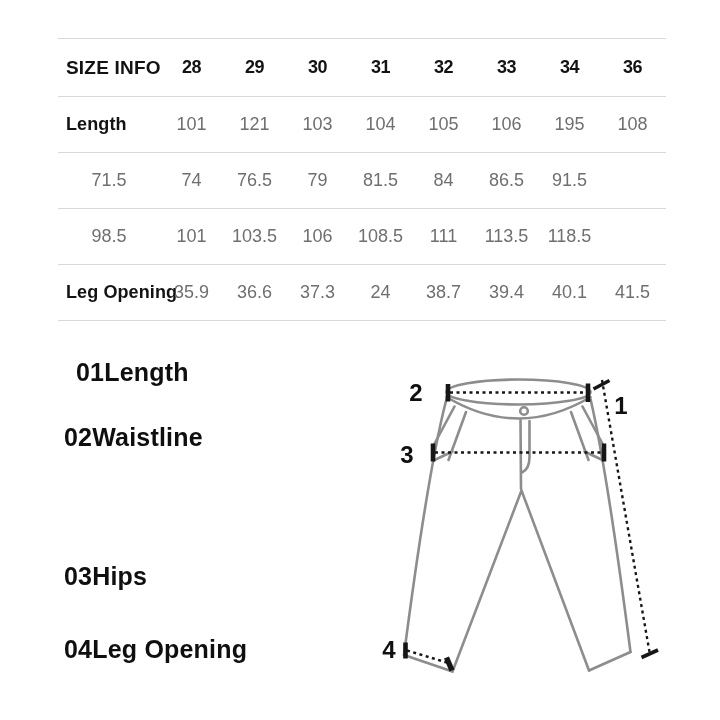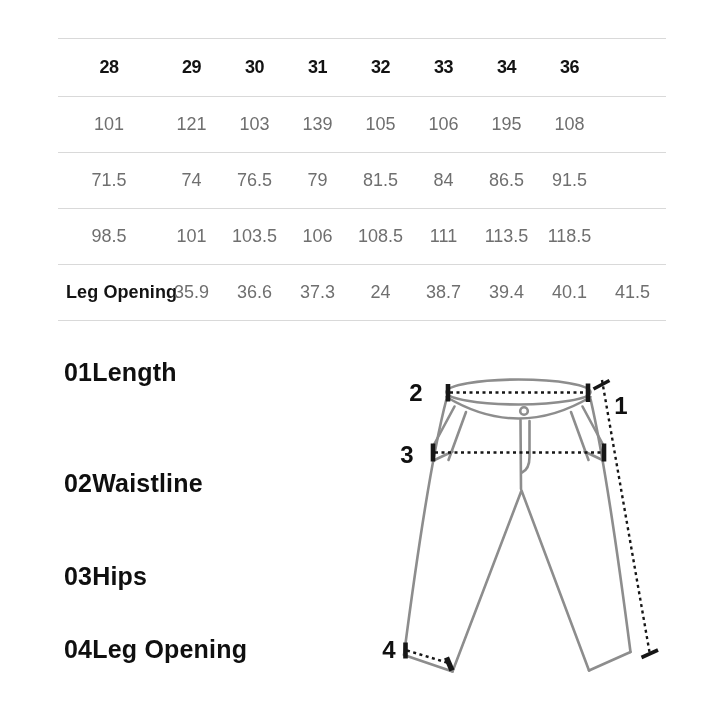--- a/index.html
+++ b/index.html
@@ -47,22 +47,22 @@
   
   .legend-item {
     position: absolute;
     left: 64px;
     font-size: 25px;
     font-weight: bold;
     color: #0f0f0f;
     letter-spacing: 0.2px;
     white-space: nowrap;
   }
-  #legend-0 { top: 358px; }
-  #legend-1 { top: 469px; }
+  #legend-0 { top: 358px; margin-left: 12px; }
+  #legend-1 { top: 423px; }
   #legend-2 { top: 539px; margin-top: 23px; }
   #legend-3 { top: 635px; }
 
   
   svg.diagram { position: absolute; left: 0; top: 0; }
   .pants { stroke: #8d8d8d; stroke-width: 2.6; fill: none; stroke-linejoin: round; stroke-linecap: round; }
   .measure { stroke: #161616; stroke-width: 2.4; fill: none; stroke-dasharray: 3 3.5; }
   .tick { stroke: #161616; stroke-width: 4.6; fill: none; stroke-linecap: butt; }
   .marker-num {
     font-family: "Liberation Sans", sans-serif;
@@ -71,35 +71,37 @@
     fill: #101010;
     text-anchor: middle;
   }
 </style>
 </head>
 <body>
 
 <div class="size-table">
 
   <div class="t-row t-header">
+    <div class="t-label">SIZE INFO</div>
     <div class="t-size">28</div>
     <div class="t-size">29</div>
     <div class="t-size">30</div>
     <div class="t-size">31</div>
     <div class="t-size">32</div>
     <div class="t-size">33</div>
     <div class="t-size">34</div>
     <div class="t-size">36</div>
   </div>
 
   <div class="t-row">
+    <div class="t-label">Length</div>
     <div class="t-val">101</div>
     <div class="t-val">121</div>
     <div class="t-val">103</div>
-    <div class="t-val">139</div>
+    <div class="t-val">104</div>
     <div class="t-val">105</div>
     <div class="t-val">106</div>
     <div class="t-val">195</div>
     <div class="t-val">108</div>
   </div>
 
   <div class="t-row">
     <div class="t-val">71.5</div>
     <div class="t-val">74</div>
     <div class="t-val">76.5</div>

